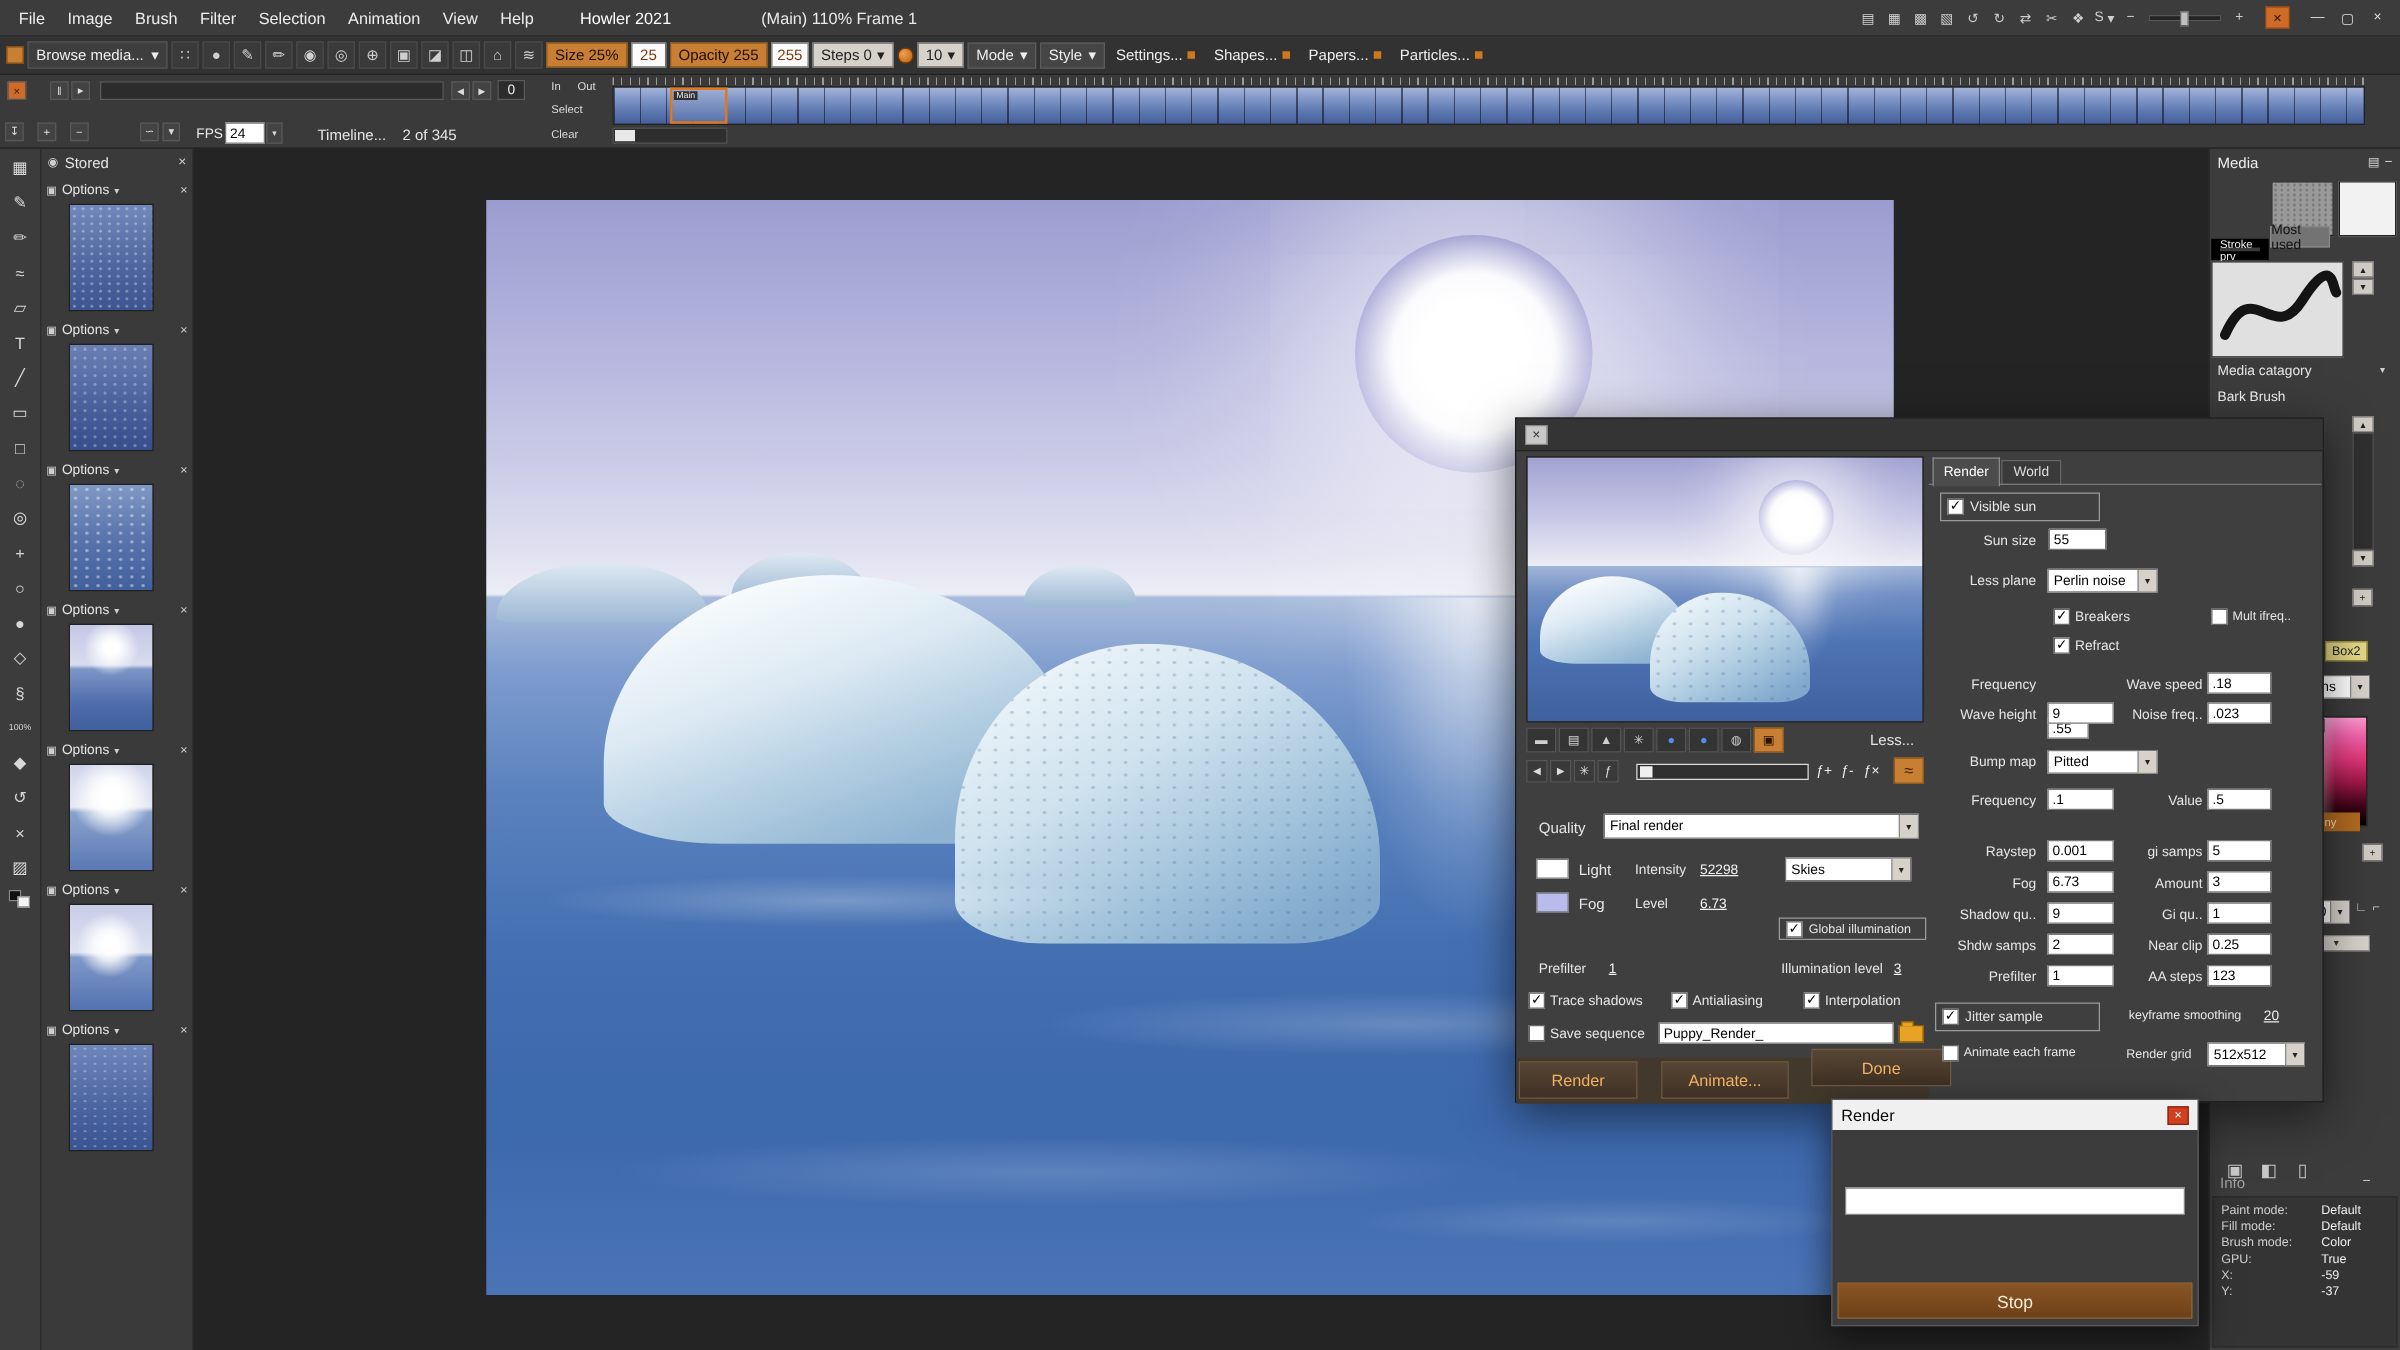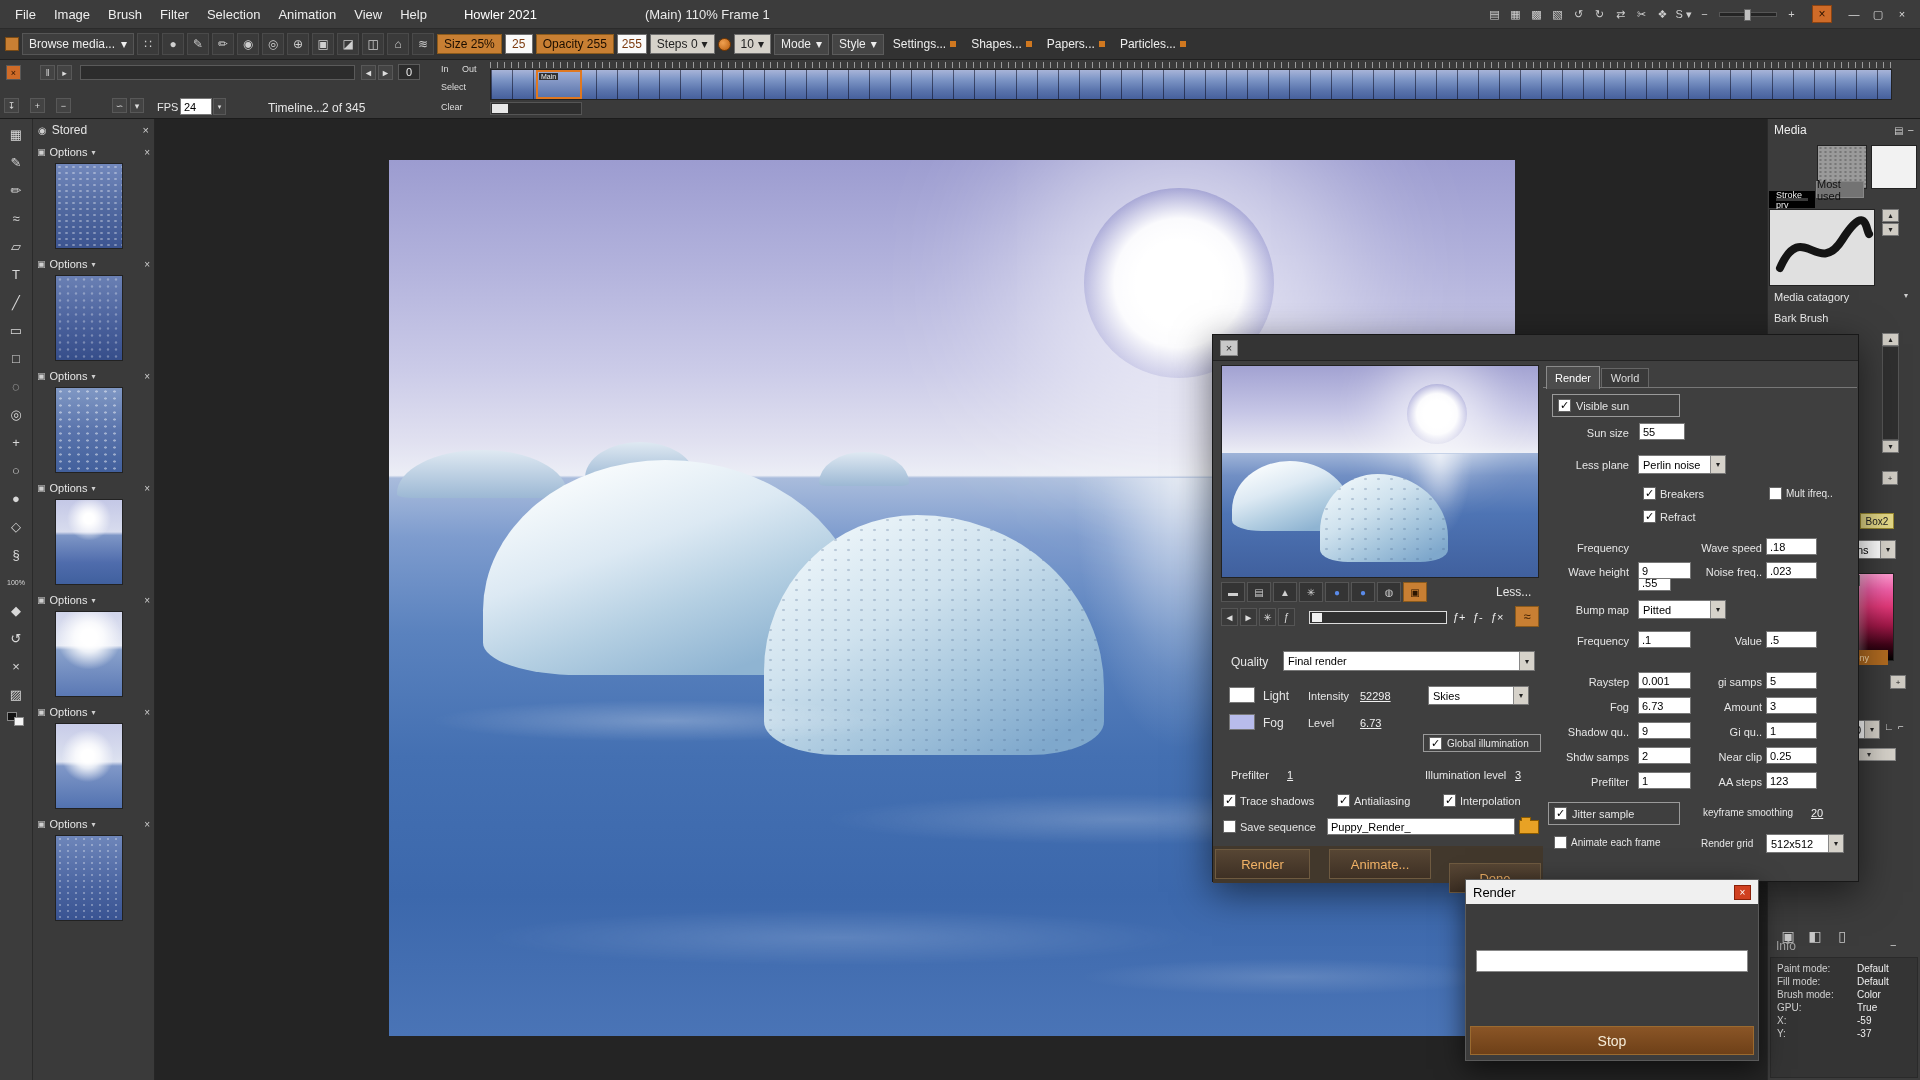--- a/index.html
+++ b/index.html
@@ -14,21 +14,21 @@
 .cb span{color:#000;font-size:11px;line-height:1;font-weight:bold}
 .tin{background:#fff;border:1px solid #777;color:#000;font-size:11px;height:17px;padding:0 3px;font-family:inherit}
 .dd{background:#fff;color:#000;font-size:11px;height:19px;display:flex;align-items:center;border:1px solid #777}
 .dd .ddv{flex:1;padding:0 4px;white-space:nowrap;overflow:hidden}
 .dd .dda{width:15px;height:100%;background:#d6d2ca;border-left:1px solid #888;display:flex;align-items:center;justify-content:center;color:#222;font-size:8px}
 .gbox{border:1px solid #9a9a9a;display:flex;align-items:center;gap:5px;padding:0 5px}
 
 #menubar{position:absolute;left:0;top:0;right:0;height:29px;background:#3c3c3c;display:flex;align-items:center;padding:0 6px;border-bottom:1px solid #2b2b2b}
 .mi{padding:4px 9px;font-size:13px;color:#eee}
 #app-title{margin-left:28px;color:#fff;font-size:13px}
-#view-status{margin-left:108px;color:#eaeaea;font-size:13px}
+#view-status{margin-left:72px;color:#eaeaea;font-size:13px}
 .sp{flex:1}
 .mbi{width:21px;height:19px;font-size:11px}
 .slider{width:58px;height:5px;background:#242424;border:1px solid #555;position:relative;margin:0 4px}
 .slider .th{position:absolute;left:24px;top:-4px;width:7px;height:12px;background:#c0c0c0;border:1px solid #666}
 .oxbtn{width:20px;height:18px;background:#cf6b28;color:#2b1200;font-size:12px;border:1px solid #8a4312;margin:0 10px;display:inline-flex;align-items:center;justify-content:center}
 .winb{width:24px;height:19px;font-size:11px;color:#ddd;display:inline-flex;align-items:center;justify-content:center}
 
 #toolbar{position:absolute;left:0;top:29px;right:0;height:31px;background:#323232;display:flex;align-items:center;gap:3px;padding:0 5px;border-bottom:1px solid #202020}
 .sq-orange{width:14px;height:14px;background:#c87f33;border:1px solid #7a4a14;flex:none}
 .browse{display:flex;align-items:center;gap:6px;background:#3e3e3e;border:1px solid #565656;height:22px;padding:0 6px;font-size:12px;color:#eee}
@@ -260,21 +260,21 @@
     </div>
 
   <span class="t-ico" style="left:4px;top:38px;width:15px;height:15px">↧</span>
   <span class="t-ico" style="left:30px;top:38px;width:15px;height:15px">+</span>
   <span class="t-ico" style="left:56px;top:38px;width:15px;height:15px">−</span>
   <span class="t-ico" style="left:112px;top:38px;width:15px;height:15px">∽</span>
   <span class="t-ico" style="left:130px;top:38px;width:14px;height:15px">▾</span>
   <span class="lbl abs" style="left:157px;top:41px;font-size:11px">FPS</span>
   <input class="tin abs" style="left: 180px; top: 38px; width: 32px;" value="24">
   <span class="t-ico" style="left:213px;top:38px;width:13px;height:17px;font-size:7px">▾</span>
-  <span class="lbl abs" style="left:268px;top:41px;font-size:12px">Timeline...</span>
+  <span class="lbl abs" style="left:254px;top:41px;font-size:12px">Timeline...</span>
   <span class="lbl abs" style="left:322px;top:41px;font-size:12px">2 of 345</span>
 </div>
 
 <div id="toolcol">
   <span class="tool">▦</span>
   <span class="tool">✎</span>
   <span class="tool">✏</span>
   <span class="tool">≈</span>
   <span class="tool">▱</span>
   <span class="tool">T</span>
@@ -542,21 +542,21 @@
   <span class="lbl abs" style="left:247px;top:460px">Interpolation</span>
 
   <span class="cb abs" style="left:10px;top:485px"></span>
   <span class="lbl abs" style="left:27px;top:486px">Save sequence</span>
   <input class="tin abs" style="left: 114px; top: 483px; width: 188px;" value="Puppy_Render_">
   <span class="folder" style="left:306px;top:485px"></span>
 
   <div id="bstrip"></div>
   <div class="pbtn" style="left:2px;top:514px;width:95px">Render</div>
   <div class="pbtn" style="left:116px;top:514px;width:102px">Animate...</div>
-  <div class="pbtn" style="left:236px;top:528px;width:92px">Done</div>
+  <div class="pbtn" style="left:236px;top:504px;width:112px">Done</div>
 
   <div class="ptab on" style="left:333px;top:31px;width:54px;height:23px">Render</div>
   <div class="ptab off" style="left:388px;top:33px;width:48px;height:20px">World</div>
   <div id="psep"></div>
 
   <div class="gbox abs" style="left:339px;top:59px;width:128px;height:23px">
     <span class="cb">
         <span>✓</span>
       </span>
     <span class="lbl">Visible sun</span>

